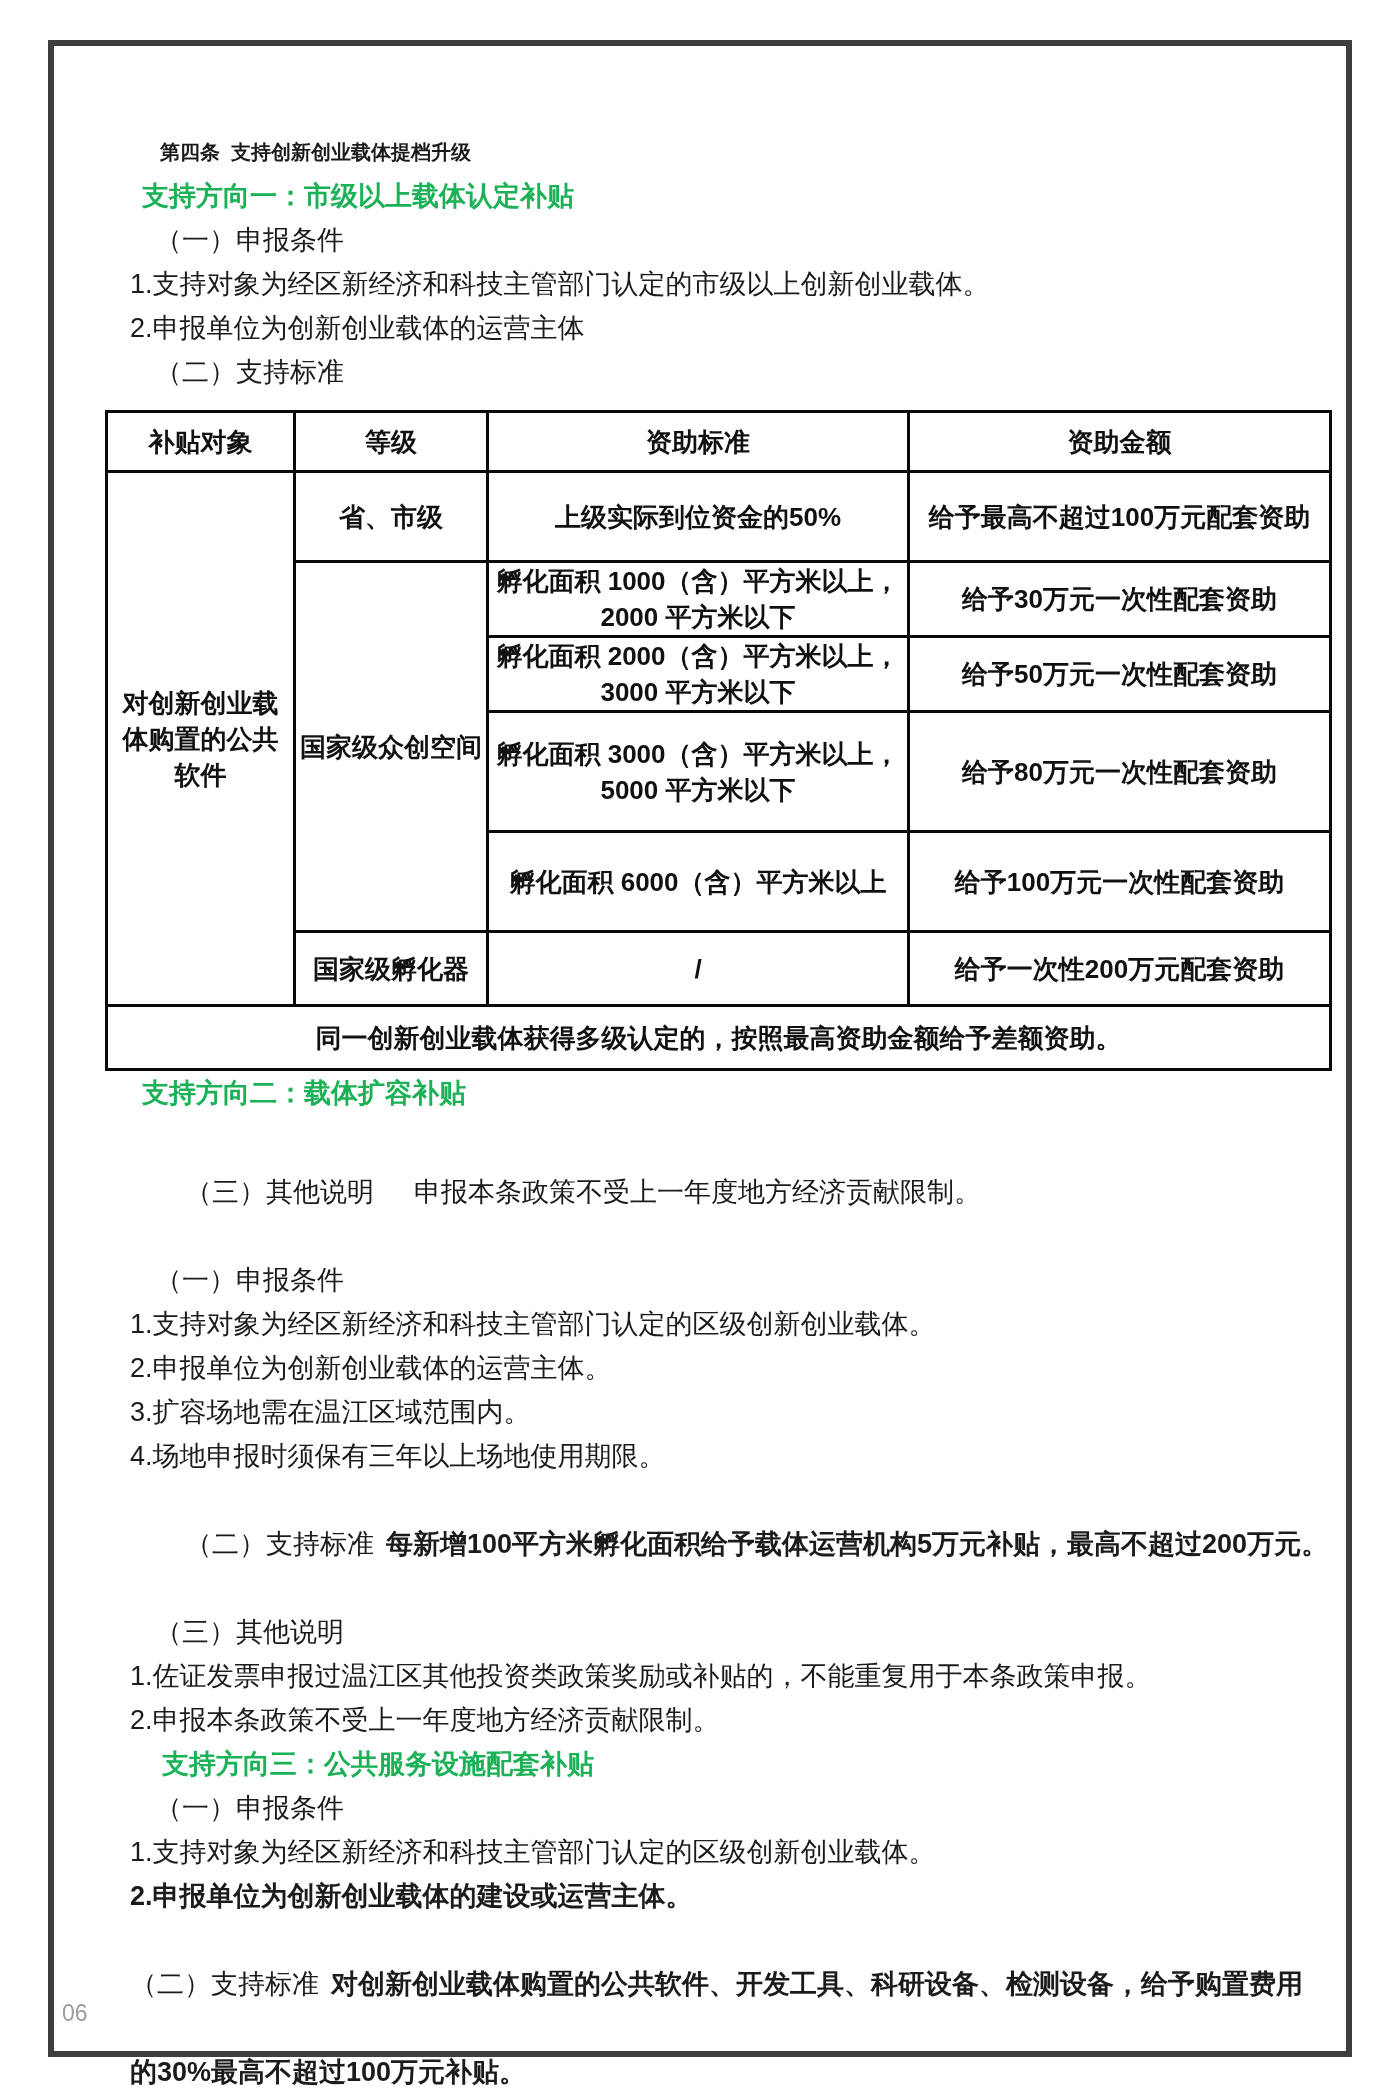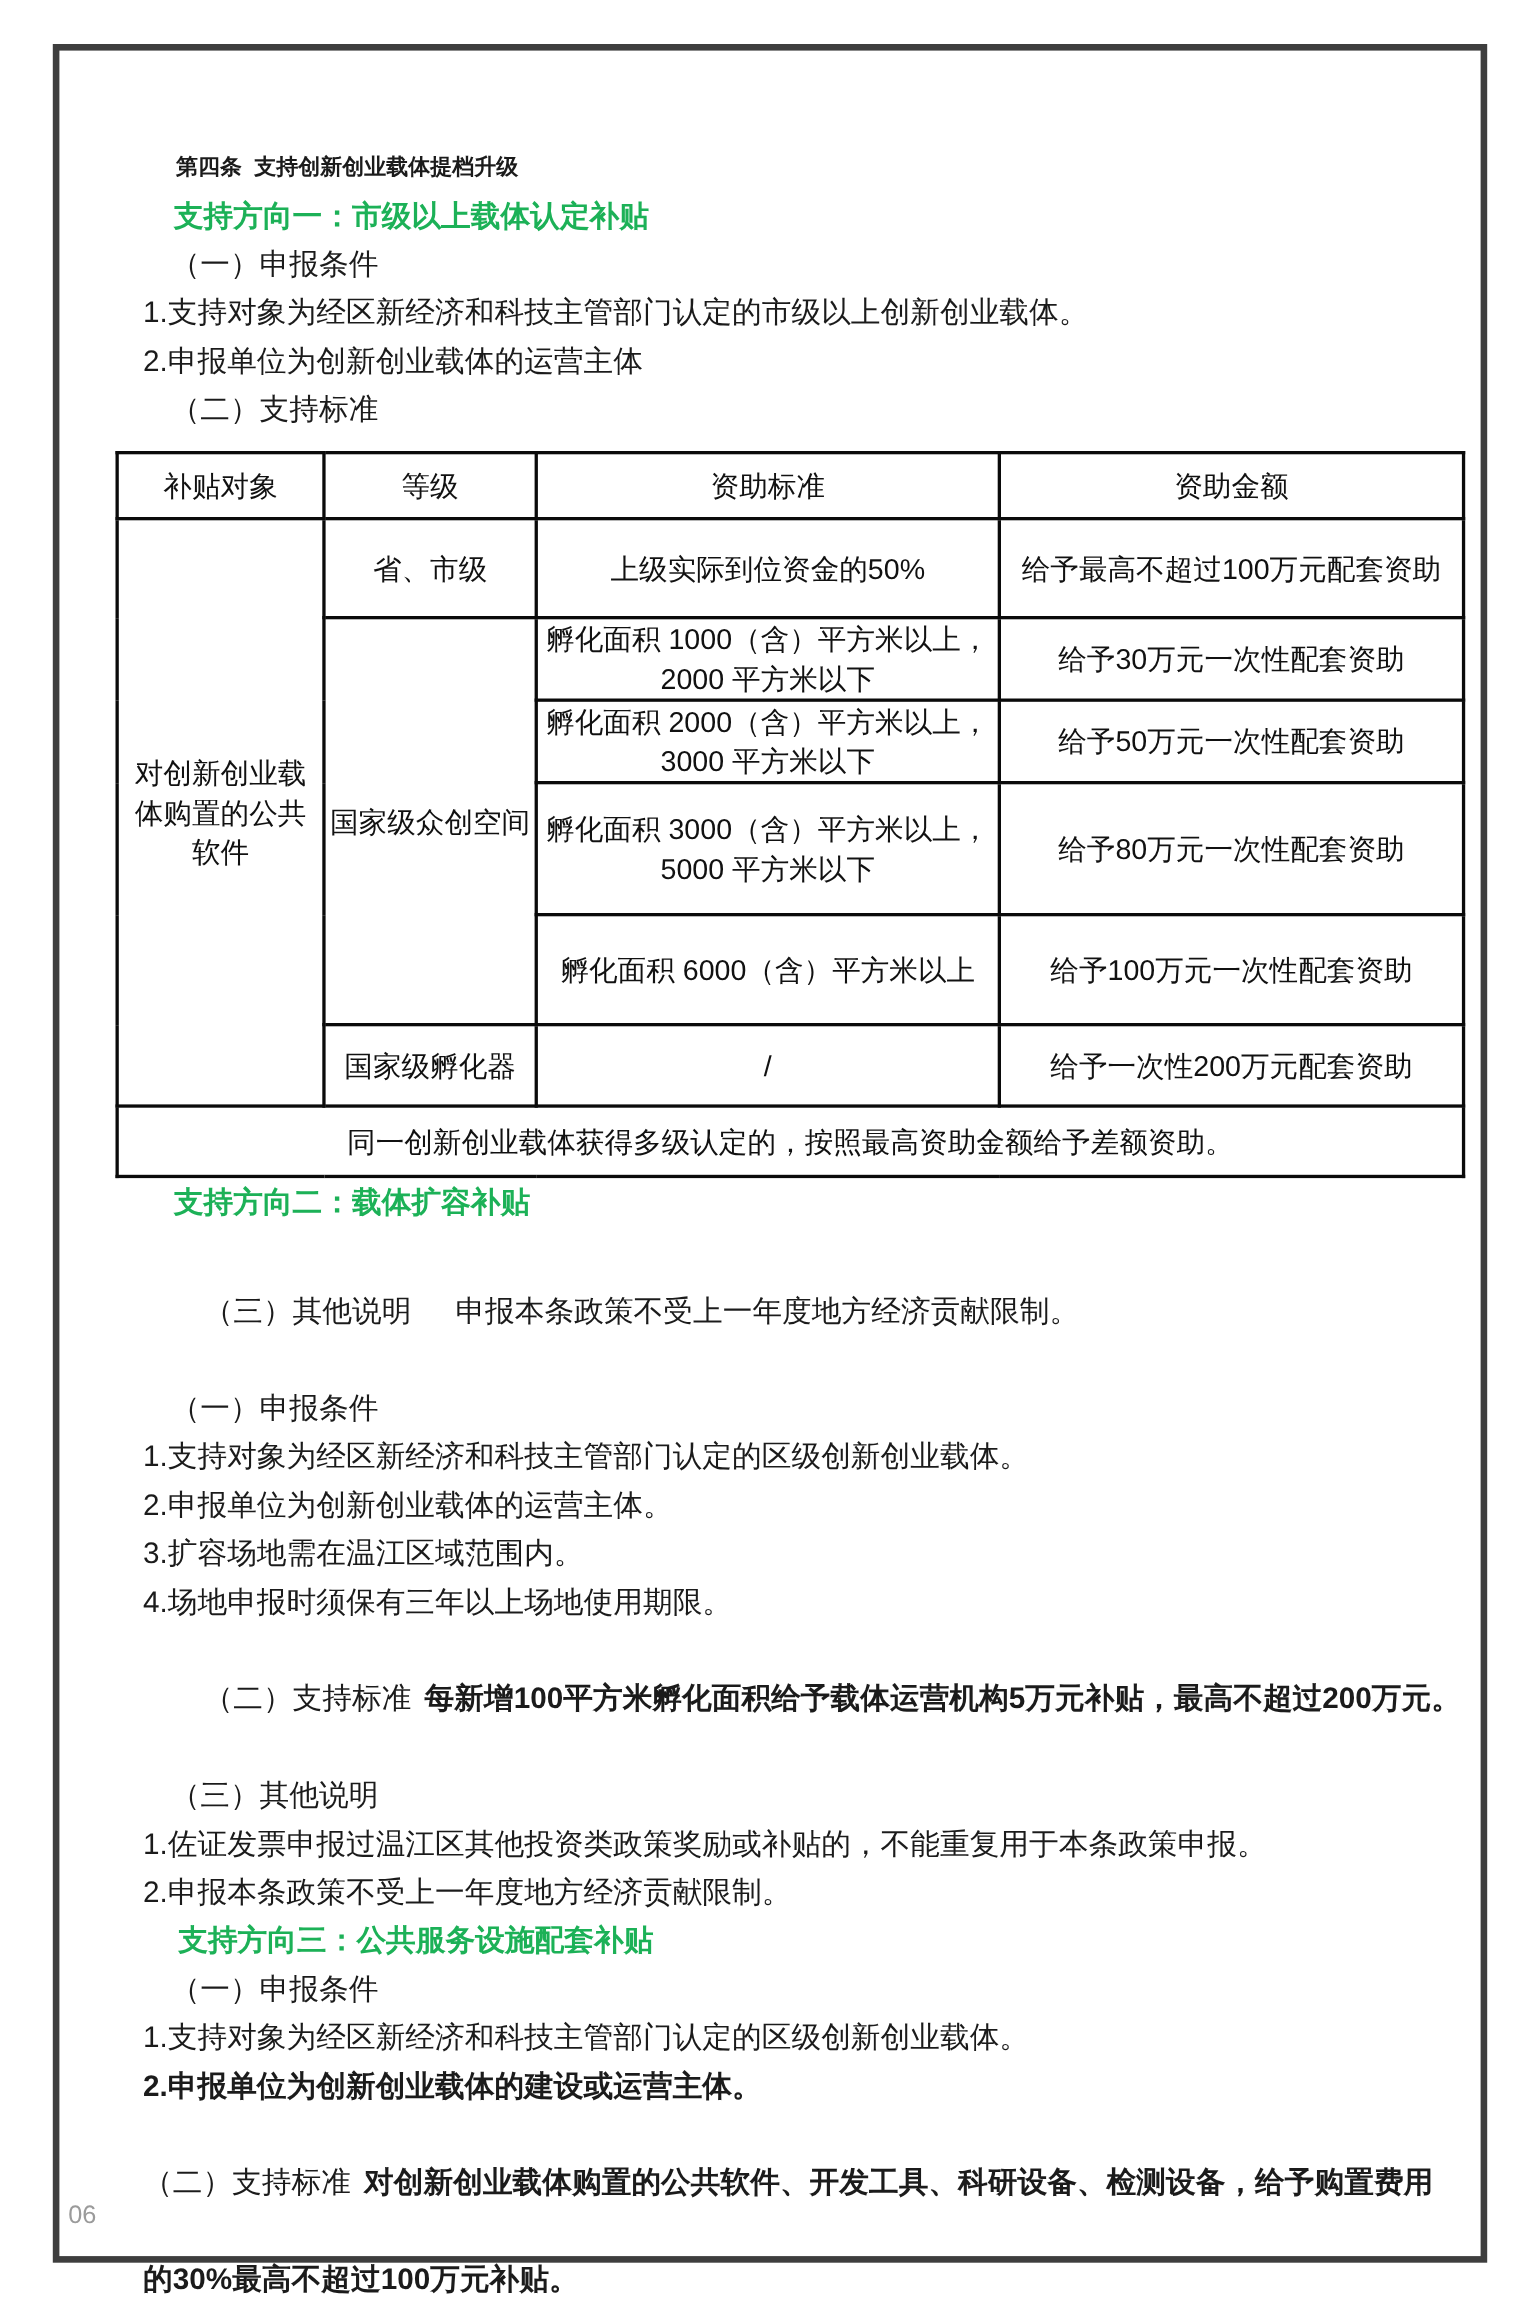--- a/index.html
+++ b/index.html
@@ -8,37 +8,37 @@
     background:#ffffff; color:#1b1b1b;
     font-family:"Liberation Sans", sans-serif;
   }
   .frame {
     position:absolute; left:48px; top:40px; width:1304px; height:2017px;
     border:6px solid #3e3e3e; box-sizing:border-box; background:#ffffff;
   }
   .content { position:absolute; left:100px; top:130px; width:1252px; }
   .line { margin:0; font-size:27px; line-height:44px; white-space:pre-wrap; }
   .title { font-size:20px; font-weight:bold; margin-left:60px; }
-  .green-head { color:#1cb157; font-weight:bold; margin-left:58px; }
+  .green-head { color:#1cb157; font-weight:bold; margin-left:42px; }
   .green-head.d3 { margin-left:62px; }
   .ind-par { margin-left:55px; }
   .ind-num { margin-left:30px; }
   .bold { font-weight:bold; }
   .note-gap { margin-left:40px; }
   .std-gap { margin-left:12px; }
   .wrap-par { margin-left:0; text-indent:55px; }
   .wrap-par .l2 { display:inline-block; text-indent:0; }
   table.subsidy {
     border-collapse:collapse; table-layout:fixed;
     width:1224px; margin:16px 0 0 5px;
     font-size:26px; text-align:center; color:#111;
   }
   table.subsidy td, table.subsidy th {
     border:3px solid #0a0a0a; padding:0 2px;
-    vertical-align:middle; font-weight:normal; line-height:36px;
+    vertical-align:middle; font-weight:bold; line-height:36px;
     overflow:hidden;
     text-align:center;
   }
   .page-num {
     position:absolute; left:62px; top:2000px;
     font-size:23px; color:#9b9b9b;
   }
 </style>
 </head>
 <body>

